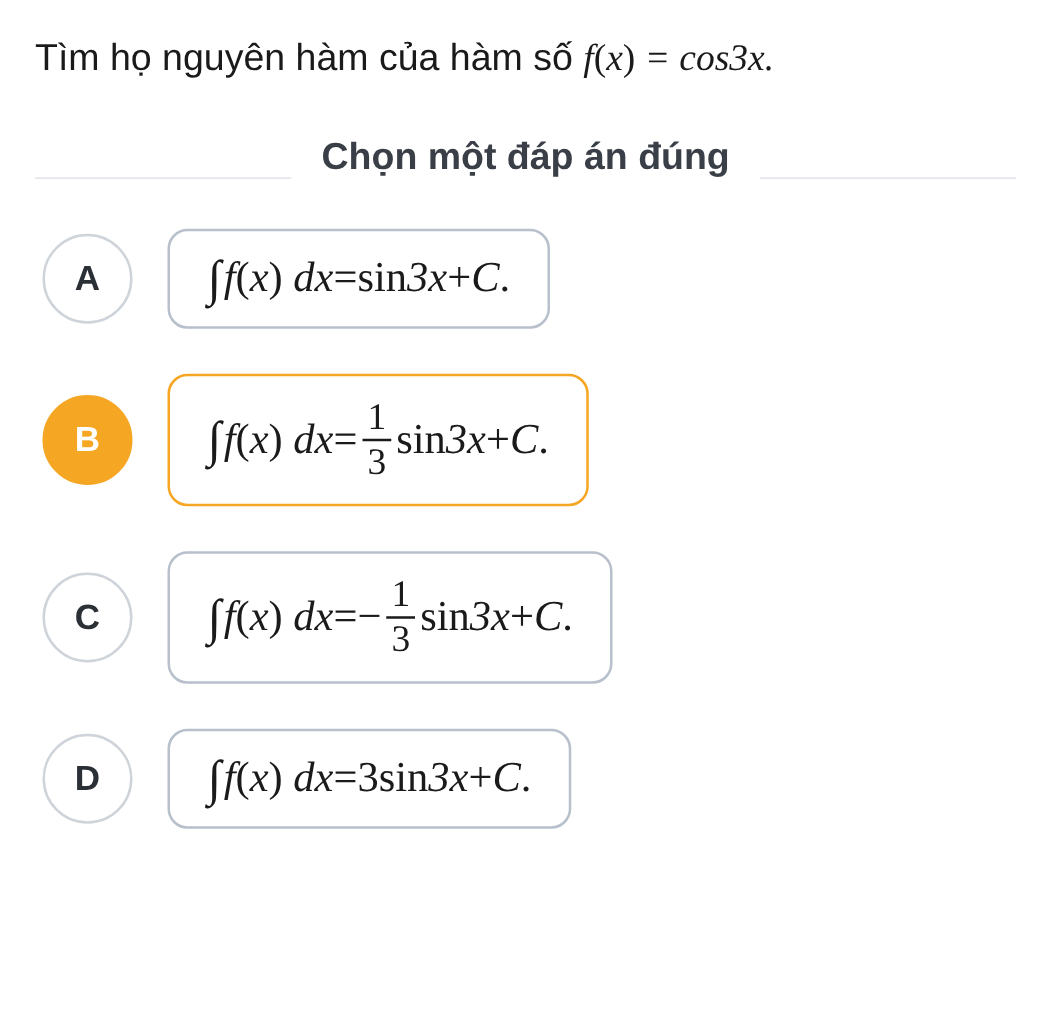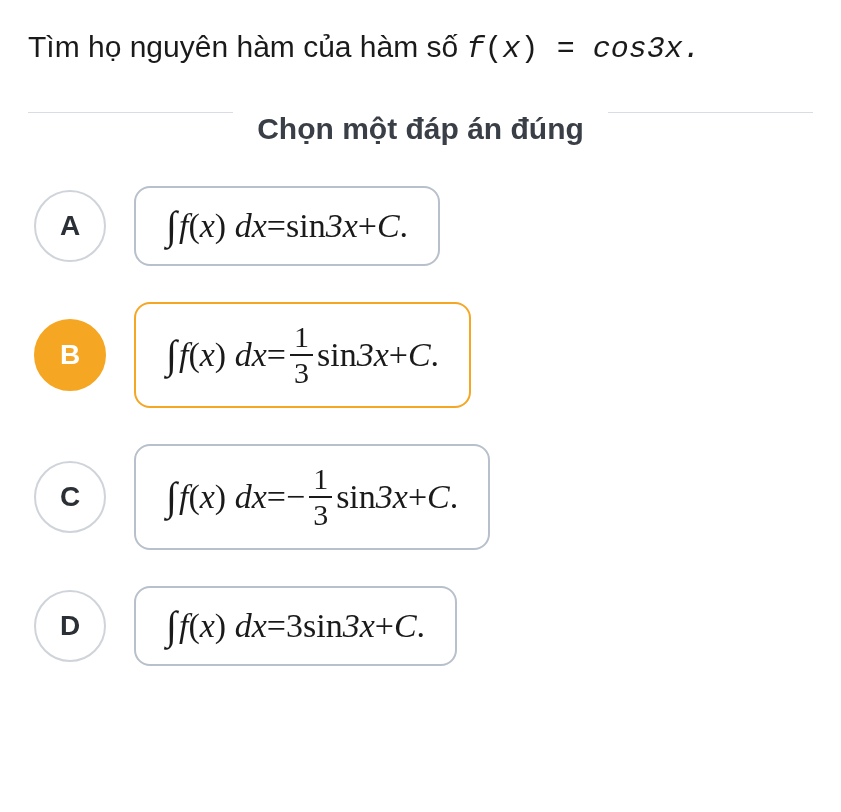--- a/index.html
+++ b/index.html
@@ -10,26 +10,26 @@
     font-family: Arial, Helvetica, sans-serif;
     color: #1a1a1a;
     padding: 24px 28px;
   }
   .question-row {
     font-size: 30px;
     line-height: 1.5;
     margin-bottom: 40px;
   }
   .math-inline {
-    font-family: Liberation Mono, monospace;
+    font-family: Liberation Serif, serif;
     font-style: italic;
   }
   .instruction-row {
     display: flex;
-    align-items: flex-start;
+    align-items: flex-end;
     margin-bottom: 40px;
     margin-top: 17px;
   }
   .instruction-line {
     flex: 1;
     border-top: 1px solid #d9dde3;
     height: 0;
   }
   .instruction-text {
     padding: 0 24px;

